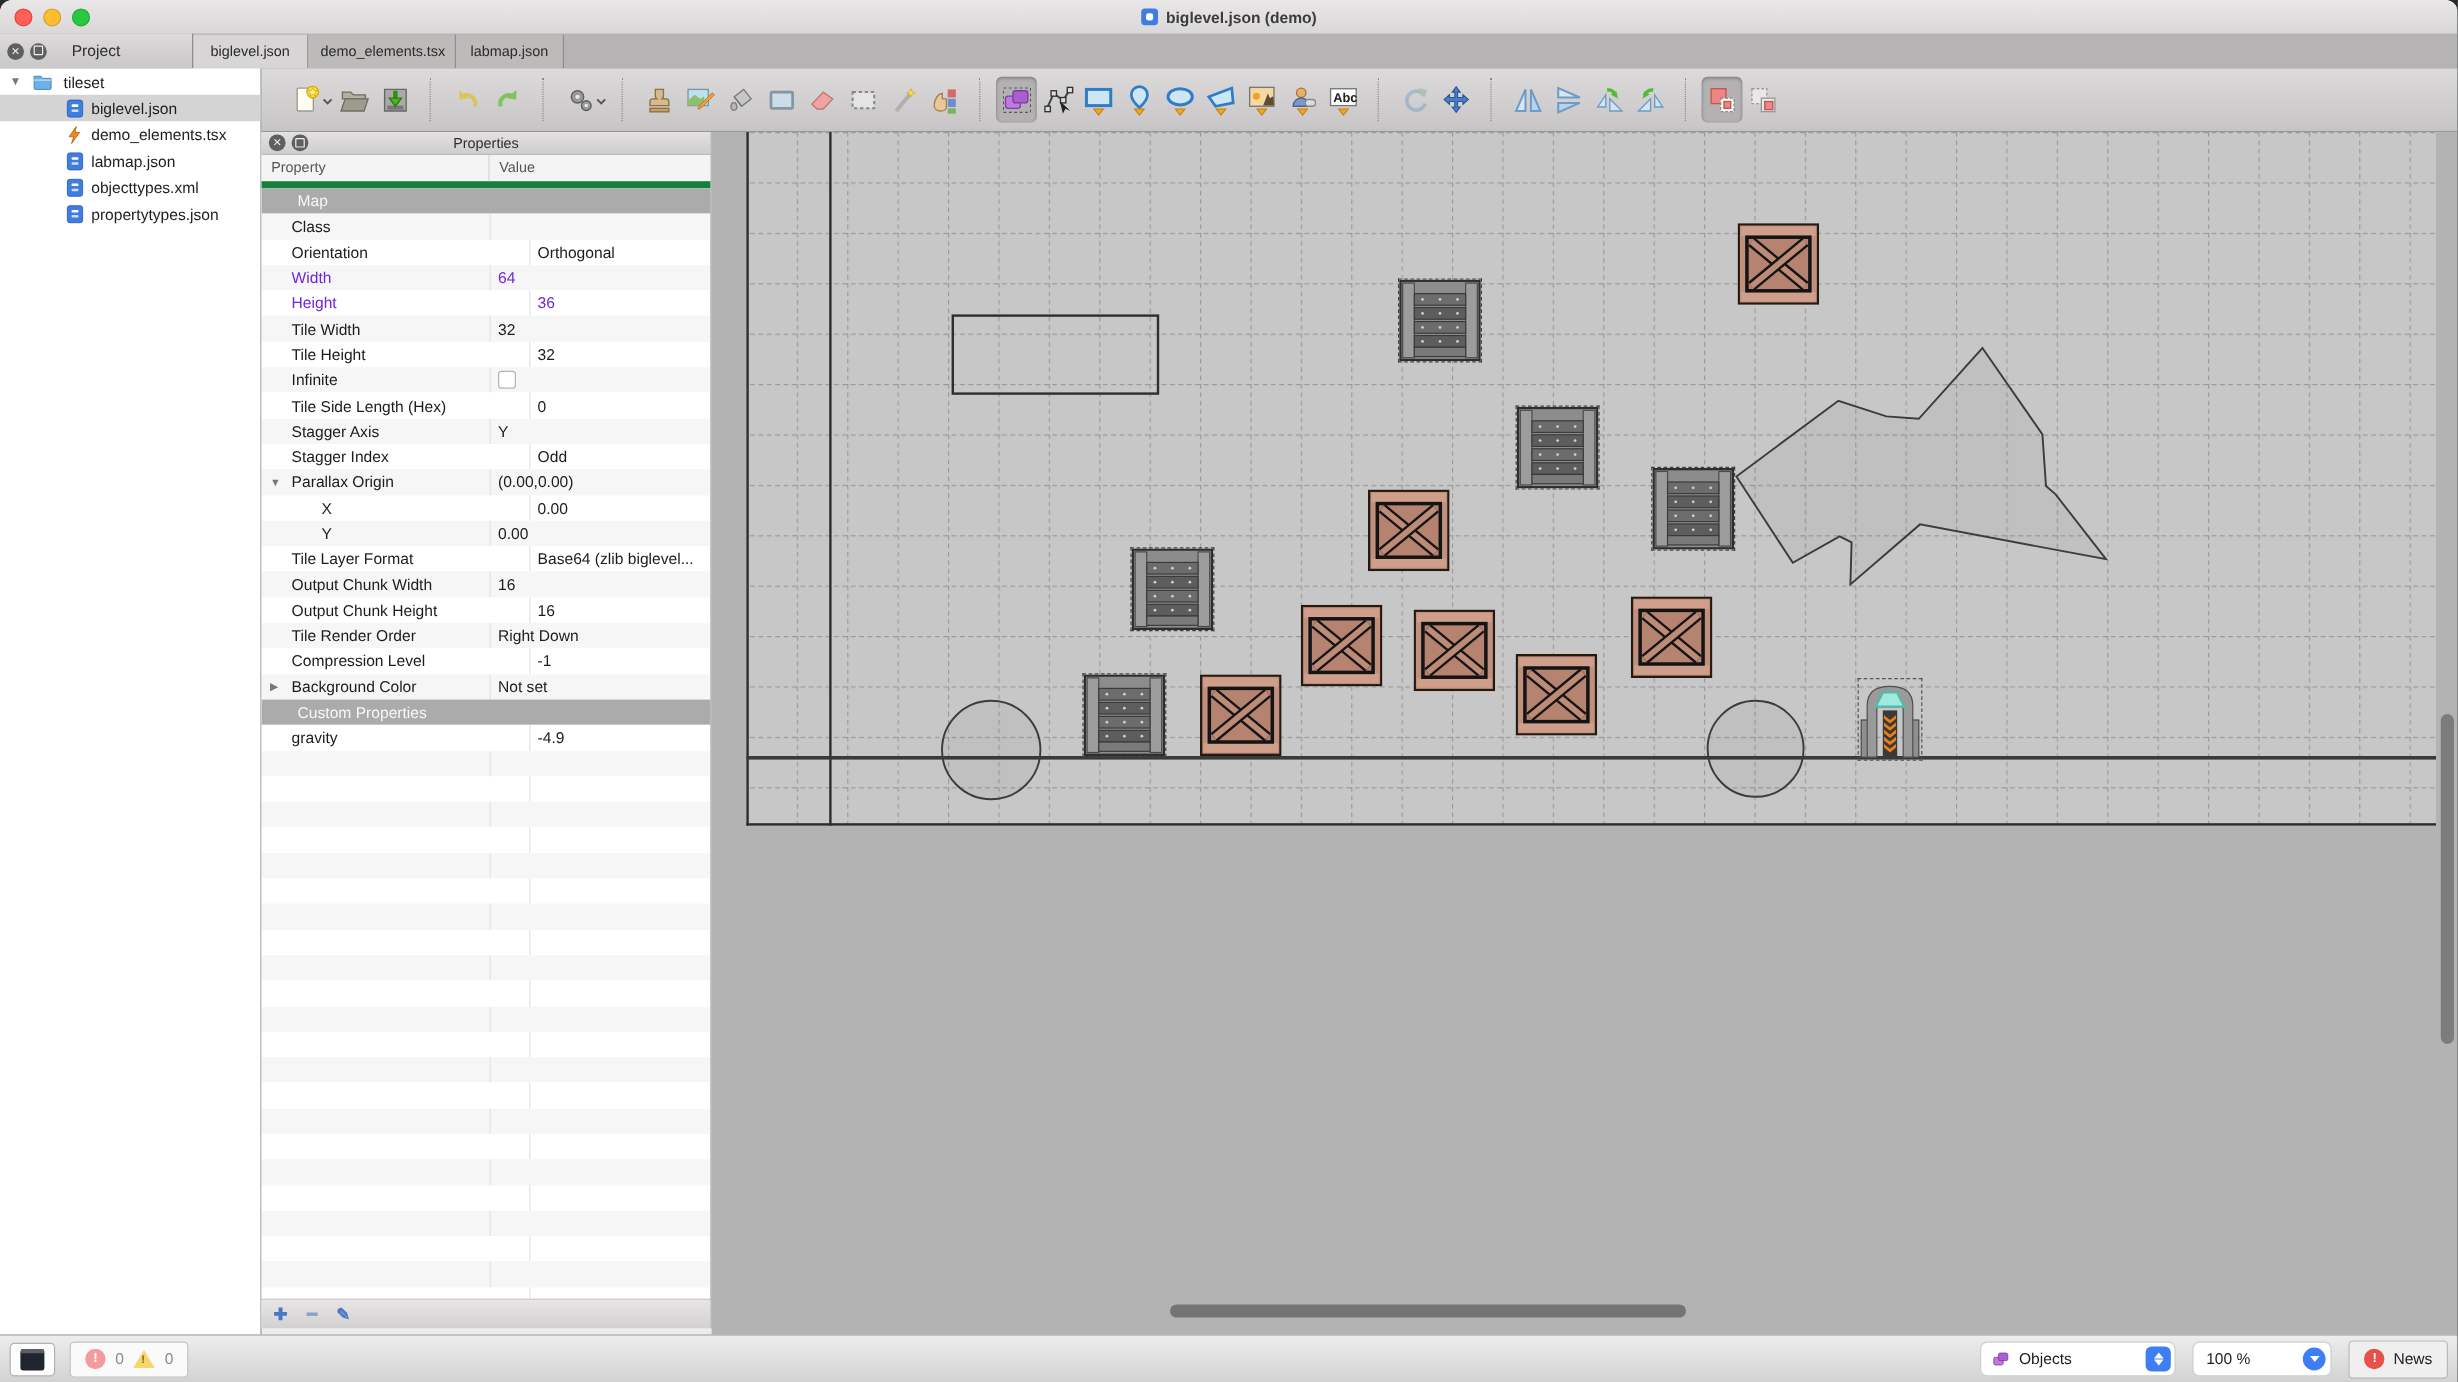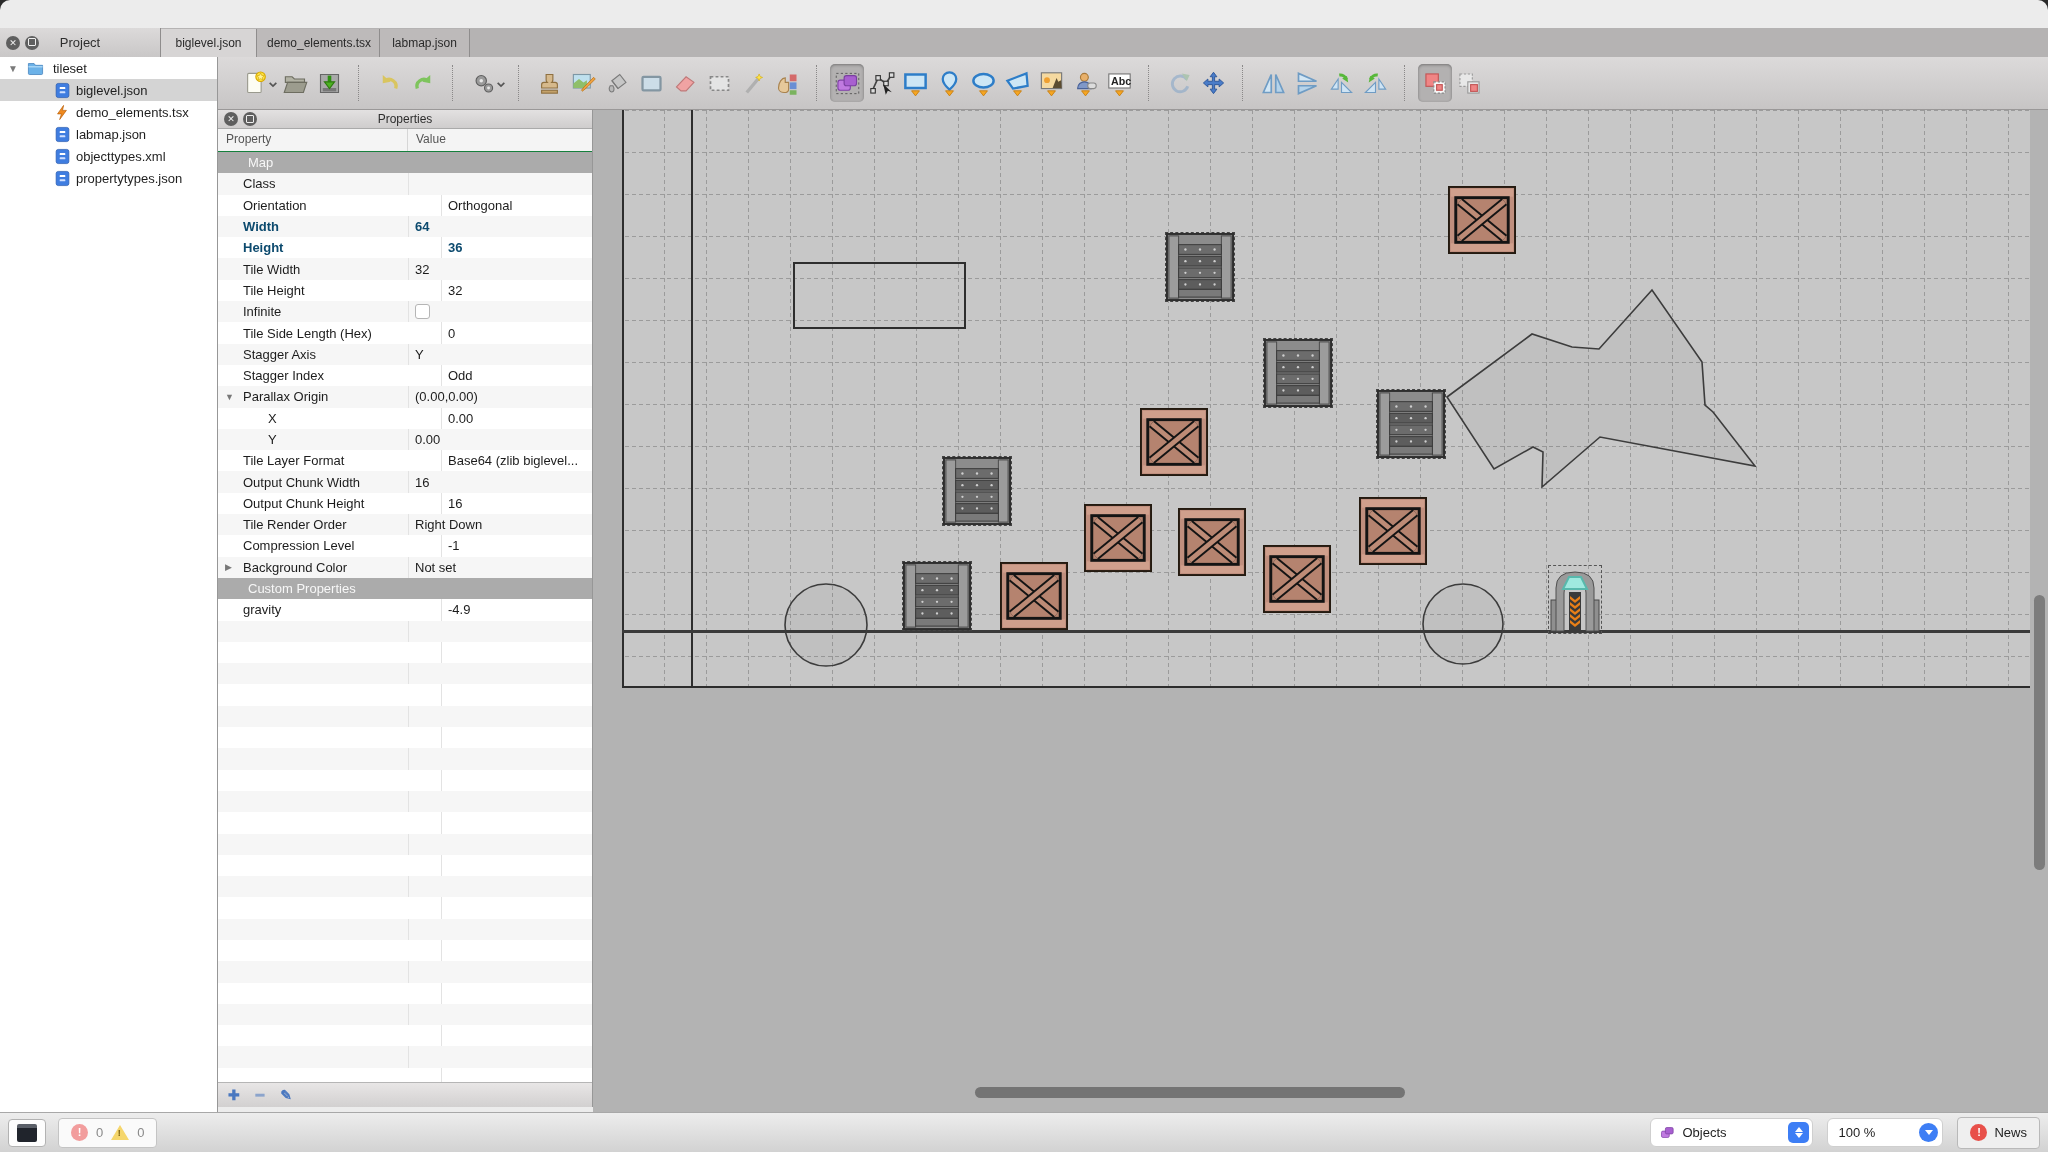--- a/index.html
+++ b/index.html
@@ -36,32 +36,32 @@
   .project-panel{position:absolute;left:0;top:57px;width:218px;height:1055px;background:#fff;border-right:1px solid #979797;box-sizing:border-box;}
   .tree-row{height:22px;display:flex;align-items:center;font-size:13px;color:#1e1e1e;position:relative;}
   .tree-row.selected{background:#d4d4d4;}
   .tree-chev{position:absolute;left:8px;color:#7a7a7a;font-size:10px;}
   .tree-icon{position:absolute;width:17px;height:17px;}
   .tree-label{position:absolute;white-space:nowrap;}
   
   .props{position:absolute;left:218px;top:110px;width:375px;height:997px;background:#fff;border-right:1px solid #979797;box-sizing:border-box;display:flex;flex-direction:column;}
   .props-header{height:18px;background:linear-gradient(#e3e1e1,#cfcdcd);border-bottom:1px solid #aaa;display:flex;align-items:center;position:relative;flex:none;}
   .props-header .ph-title{position:absolute;left:0;right:0;text-align:center;font-size:12px;color:#2e2e2e;}
-  .col-header{height:22px;display:flex;font-size:12px;color:#555;background:#f4f4f4;border-bottom:1px solid #15803d;flex:none;}
+  .col-header{height:22px;display:flex;font-size:12px;color:#555;background:#f4f4f4;border-bottom:6px solid #15803d;flex:none;}
   .col-header div{padding:3px 0 0 8px;box-sizing:border-box;}
   .col-prop{width:190px;border-right:1px solid #d6d6d6;}
   .prop-rows{flex:1;overflow:hidden;}
   .prow{height:21.3px;display:flex;font-size:13px;color:#1c1c1c;position:relative;box-sizing:border-box;}
   .prow.odd{background:#f6f6f6;}
   .prow.even{background:#fff;gap:33px;}
   .prow .cell-l{width:190px;padding-left:25px;display:flex;align-items:center;box-sizing:border-box;position:relative;}
   .prow .cell-r{flex:1;padding-left:6px;display:flex;align-items:center;box-sizing:border-box;border-left:1px solid #e3e3e3;}
   .prow.section{background:#ababab;color:#f7f7f7;}
   .prow.section .cell-l{width:auto;padding-left:30px;}
-  .prow.disabled .cell-l,.prow.disabled .cell-r{color:#0c4a6e;font-weight:bold;}
+  .prow.disabled .cell-l,.prow.disabled .cell-r{color:#6d28d9;}
   .prow .exp{position:absolute;left:7px;color:#777;font-size:9px;}
   .prow.indent .cell-l{padding-left:50px;}
   .pcheck{width:13px;height:13px;border:1px solid #b5b5b5;border-radius:3px;background:#fff;}
   .props-foot{height:24px;background:linear-gradient(#e8e6e6,#d2d0d0);border-top:1px solid #b5b5b5;display:flex;align-items:center;gap:16px;padding-left:10px;flex:none;}
   .pf-btn{color:#4a78c0;font-size:14px;font-weight:bold;line-height:14px;}
   
   .canvas{position:absolute;left:593px;top:110px;width:1455px;height:1002px;background:#b3b3b3;overflow:hidden;}
   .grid-wrap{position:absolute;left:29px;top:0;width:1408px;height:578px;}
   .vline{position:absolute;top:0;width:2px;height:578px;background:#2e2e2e;}
   .hline{position:absolute;left:29px;width:1408px;height:2px;background:#3a3a3a;}
@@ -93,20 +93,31 @@
   .zoom-pill{width:100px;padding:0 4px 0 10px;}
   .zoom-chev{margin-left:auto;width:19px;height:19px;border-radius:50%;background:#3d7ef5;display:flex;align-items:center;justify-content:center;}
   .news-btn{height:30px;background:#efefef;border:1px solid #b9b9b9;border-radius:4px;display:flex;align-items:center;gap:7px;padding:0 12px;font-size:13px;color:#222;}
   .news-ico{width:17px;height:17px;border-radius:50%;background:#e8504a;color:#fff;font-weight:bold;font-size:11px;text-align:center;line-height:17px;}
 </style>
 </head>
 <body>
 
 <div id="window">
 
+  <div class="titlebar">
+    <div class="traffic">
+      <div class="tl red"></div>
+      <div class="tl yellow"></div>
+      <div class="tl green"></div>
+    </div>
+    <div class="title-txt">
+      <span class="mini-doc"></span>
+      <span>biglevel.json (demo)</span>
+    </div>
+  </div>
 
   <div class="subrow">
     <div class="project-header">
       <div class="hdr-btns">
         <div class="circle-btn">✕</div>
         <div class="circle-btn float"></div>
       </div>
       <div class="ph-title">Project</div>
     </div>
     <div class="tabbar" id="tabbar">

